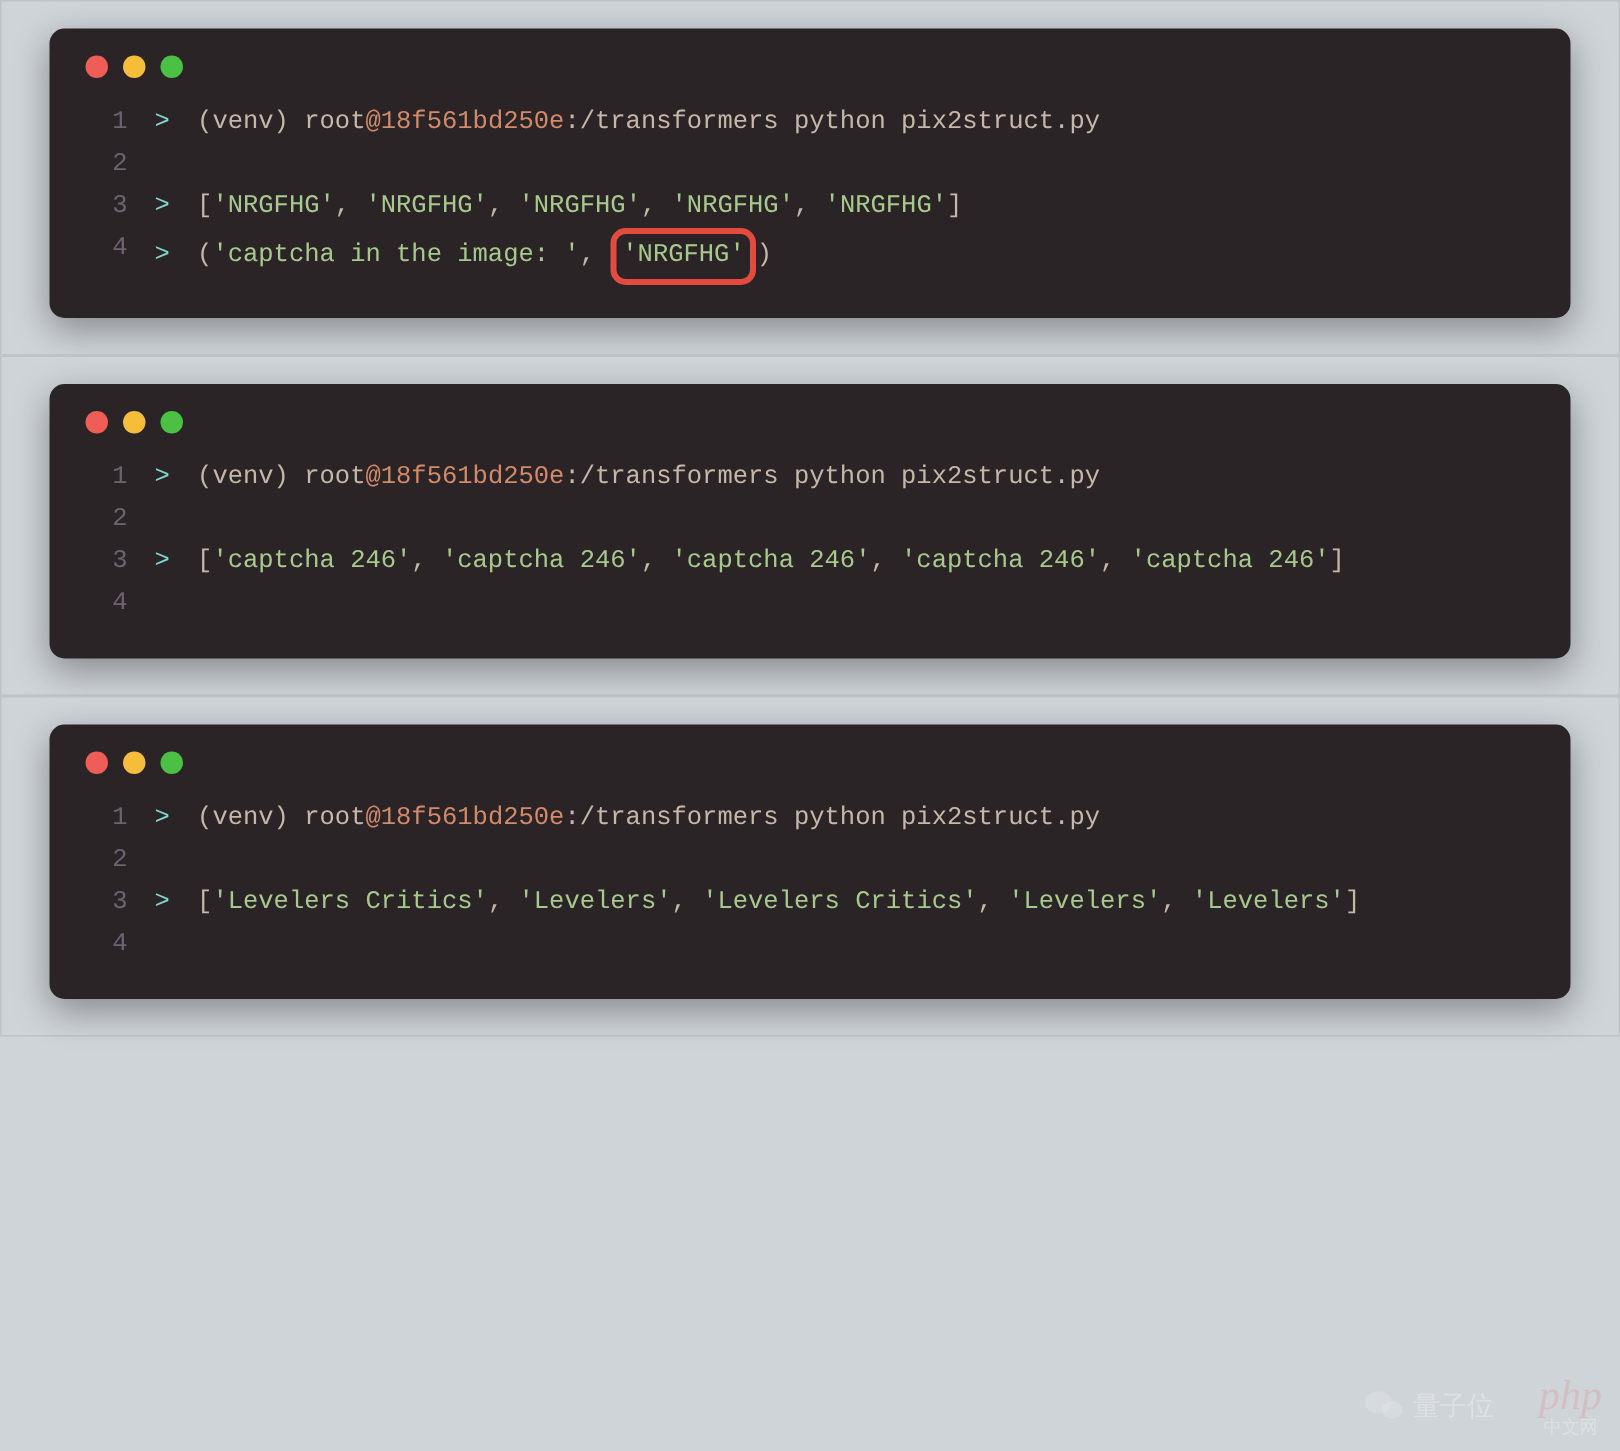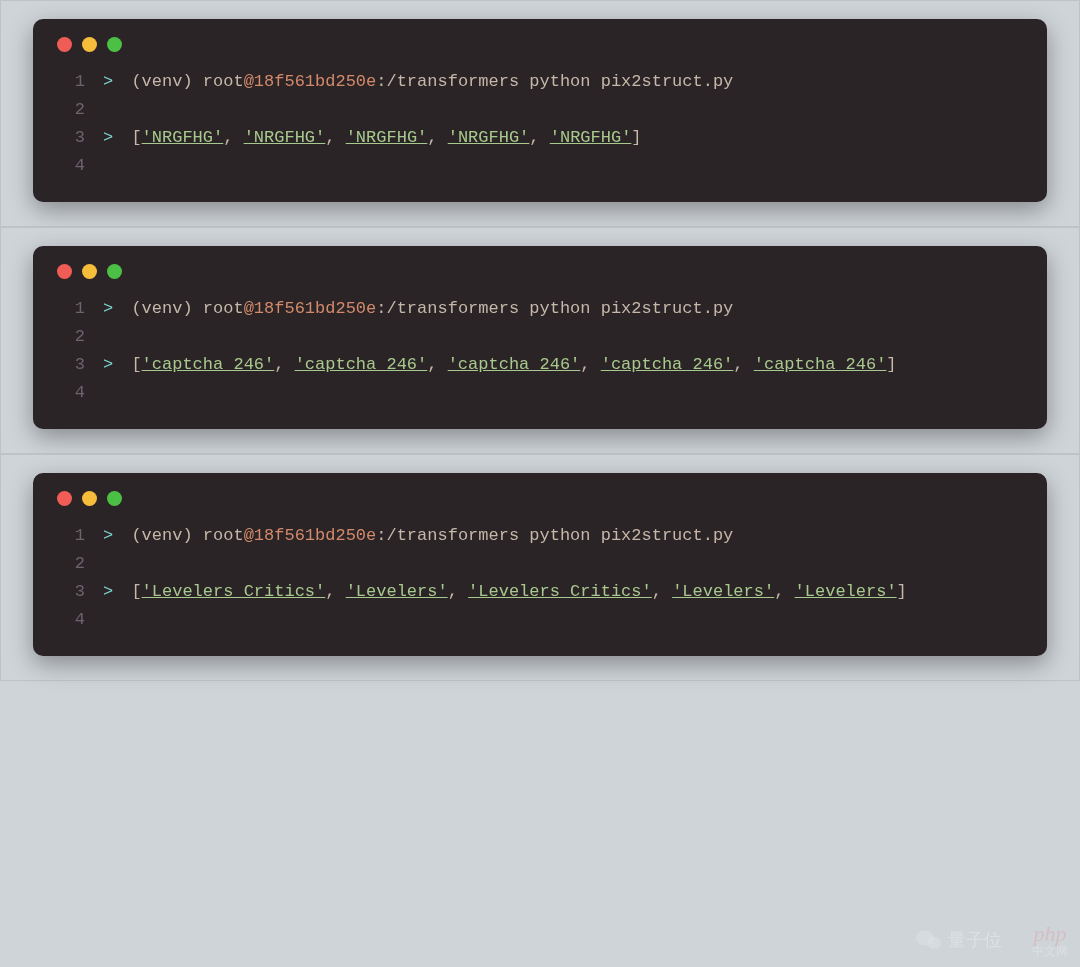--- a/index.html
+++ b/index.html
@@ -37,21 +37,21 @@
     text-align: right;
     color: #6d6370;
     margin-right: 18px;
     flex-shrink: 0;
   }
   .prompt { color: #7fd7d1; margin-right: 8px; }
   .segments { color: #c6b7a8; white-space: pre; }
   .at { color: #d38a6a; }
   .hash { color: #d38a6a; margin-top: 16px; }
   .punct { color: #c6b7a8; }
-  .str { color: #a8c98d; text-decoration: underline; }
+  .str { color: #a8c98d; }
   .hlbox {
     border: 4px solid #e34b3e;
     border-radius: 10px;
     padding: 1px 4px;
     display: inline-block;
   }
   .watermarks {
     position: absolute;
     right: 12px;
     bottom: 10px;
@@ -59,21 +59,21 @@
     align-items: center;
     gap: 30px;
     color: rgba(255,255,255,0.5);
     font-family: "PingFang SC","Microsoft YaHei",sans-serif;
     font-size: 18px;
     opacity: 0.6;
   }
   .wm-left { display:flex; align-items:center; gap:6px; }
   .wm-left svg { opacity: 0.55; }
   .wm-right { display:flex; flex-direction:column; align-items:center; line-height:1; }
-  .wm-right .php { font-family: Georgia, serif; font-style: italic; font-size: 22px; color: rgba(220,150,150,0.55); }
+  .wm-right .php { font-family: Georgia, serif; font-style: italic; font-size: 28px; color: rgba(220,150,150,0.55); }
   .wm-right .cn { font-size: 12px; color: rgba(255,255,255,0.45); }
 </style>
 </head>
 <body>
 
 <div id="root">
     <div class="section">
       <div class="terminal">
         <div class="traffic">
           <div class="dot red"></div>
@@ -87,20 +87,21 @@
         <div class="line">
           <span class="lineno">2</span>
           <span class="segments"></span>
         </div>
         <div class="line">
           <span class="lineno">3</span>
           <span class="segments"><span class="prompt">&gt; </span><span class="punct">[</span><span class="str">'NRGFHG'</span><span class="punct">, </span><span class="str">'NRGFHG'</span><span class="punct">, </span><span class="str">'NRGFHG'</span><span class="punct">, </span><span class="str">'NRGFHG'</span><span class="punct">, </span><span class="str">'NRGFHG'</span><span class="punct">]</span></span>
         </div>
         <div class="line">
           <span class="lineno">4</span>
+          <span class="segments"><span class="prompt">&gt; </span><span class="punct">(</span><span class="str">'captcha in the image: '</span><span class="punct">, </span><span class="hlbox"><span class="str">'NRGFHG'</span></span><span class="punct">)</span></span>
         </div>
       </div>
     </div>
     <div class="section">
       <div class="terminal">
         <div class="traffic">
           <div class="dot red"></div>
           <div class="dot yellow"></div>
           <div class="dot green"></div>
         </div>

